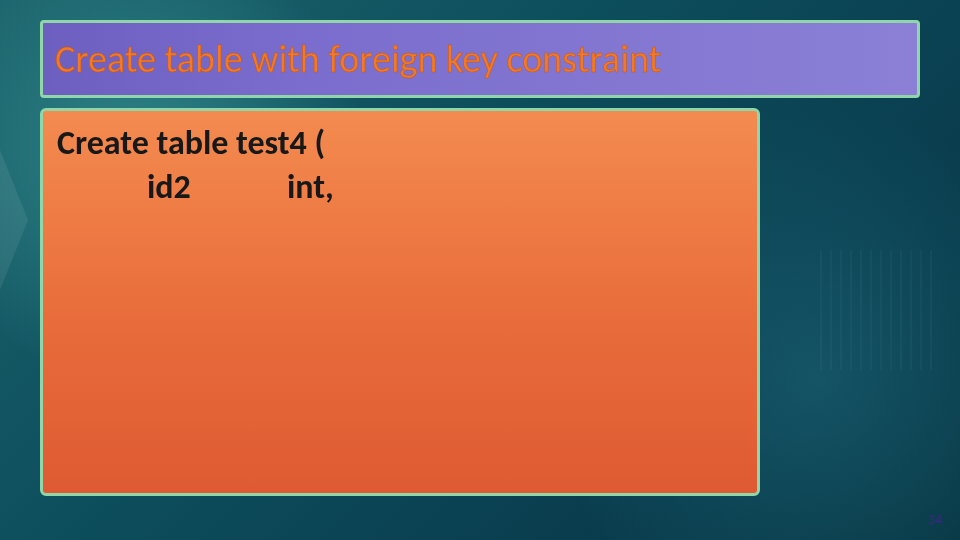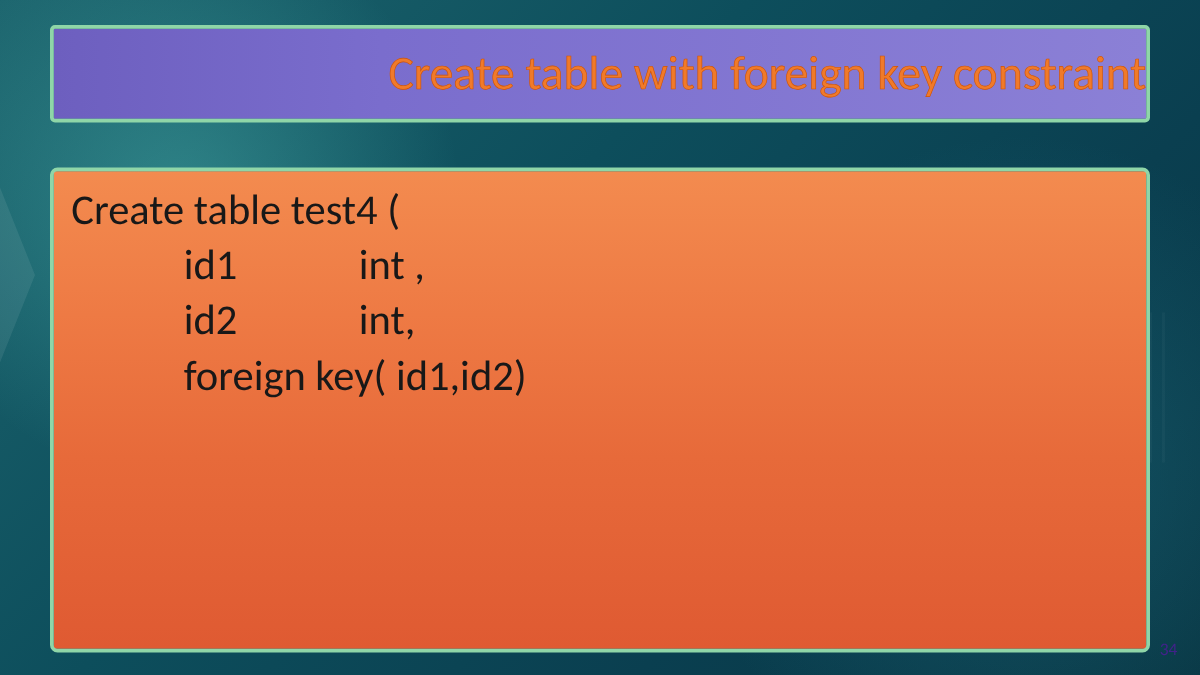--- a/index.html
+++ b/index.html
@@ -1,15 +1,15 @@
 <!DOCTYPE html>
 <html><head>
 <meta charset="utf-8">
 <style>
-  * { box-sizing: border-box; margin: 0; padding: 0; justify-content: flex-end; }
+  * { box-sizing: border-box; margin: 0; padding: 0; }
   html, body { width: 960px; height: 540px; overflow: hidden; }
   body {
     font-family: "Segoe UI", "Calibri", Arial, sans-serif;
     background:
       radial-gradient(circle at 15% 30%, rgba(95,210,200,0.35) 0%, rgba(95,210,200,0) 25%),
       radial-gradient(circle at 85% 70%, rgba(40,130,150,0.35) 0%, rgba(40,130,150,0) 30%),
       linear-gradient(135deg, #1d656e 0%, #0d4e5c 40%, #0a3f50 70%, #083542 100%);
     position: relative;
   }
   .deco-tri1 {
@@ -33,30 +33,29 @@
     display: flex; align-items: center;
     padding-left: 12px;
   }
   .title-band span {
     color: #f07a2a;
     font-size: 38px;
     font-weight: 400;
     -webkit-text-stroke: 0.5px #d35400;
   }
   .code-box {
-    position: absolute; left: 40px; top: 108px; width: 880px; height: 388px;
+    position: absolute; left: 40px; top: 108px; width: 720px; height: 388px;
     background: linear-gradient(180deg, #f38b4f 0%, #ee7a44 30%, #e76a3a 60%, #df5a32 100%);
     border: 3px solid #8fd6a8;
     border-radius: 6px;
     padding: 10px 14px 10px 14px;
     color: #181818;
     font-size: 34px;
     line-height: 1.3;
-    font-weight: 400;
-    margin-top: 26px;
+    font-weight: 700;
   }
   .code-box .row { white-space: nowrap; }
   .indent { display: inline-block; width: 90px; }
   .col1 { display: inline-block; width: 140px; }
   .page-num {
     position: absolute; right: 18px; bottom: 12px;
     color: #4c1d95; font-size: 14px; font-weight: 400;
     opacity: 0.85;
   }
 </style>
@@ -68,23 +67,17 @@
 
 <div class="title-band">
   <span>Create table with foreign key constraint</span>
 </div>
 
 <div class="code-box">
   <div class="row">
     <span>Create table test4 (</span>
   </div>
   <div class="row">
-    <span class="indent"></span><span class="col1">id1</span><span>int ,</span>
-  </div>
-  <div class="row">
     <span class="indent"></span><span class="col1">id2</span><span>int,</span>
-  </div>
-  <div class="row">
-    <span class="indent"></span><span>foreign key( id1,id2)</span>
   </div>
 </div>
 
 <div class="page-num">34</div>
 
 </body></html>

